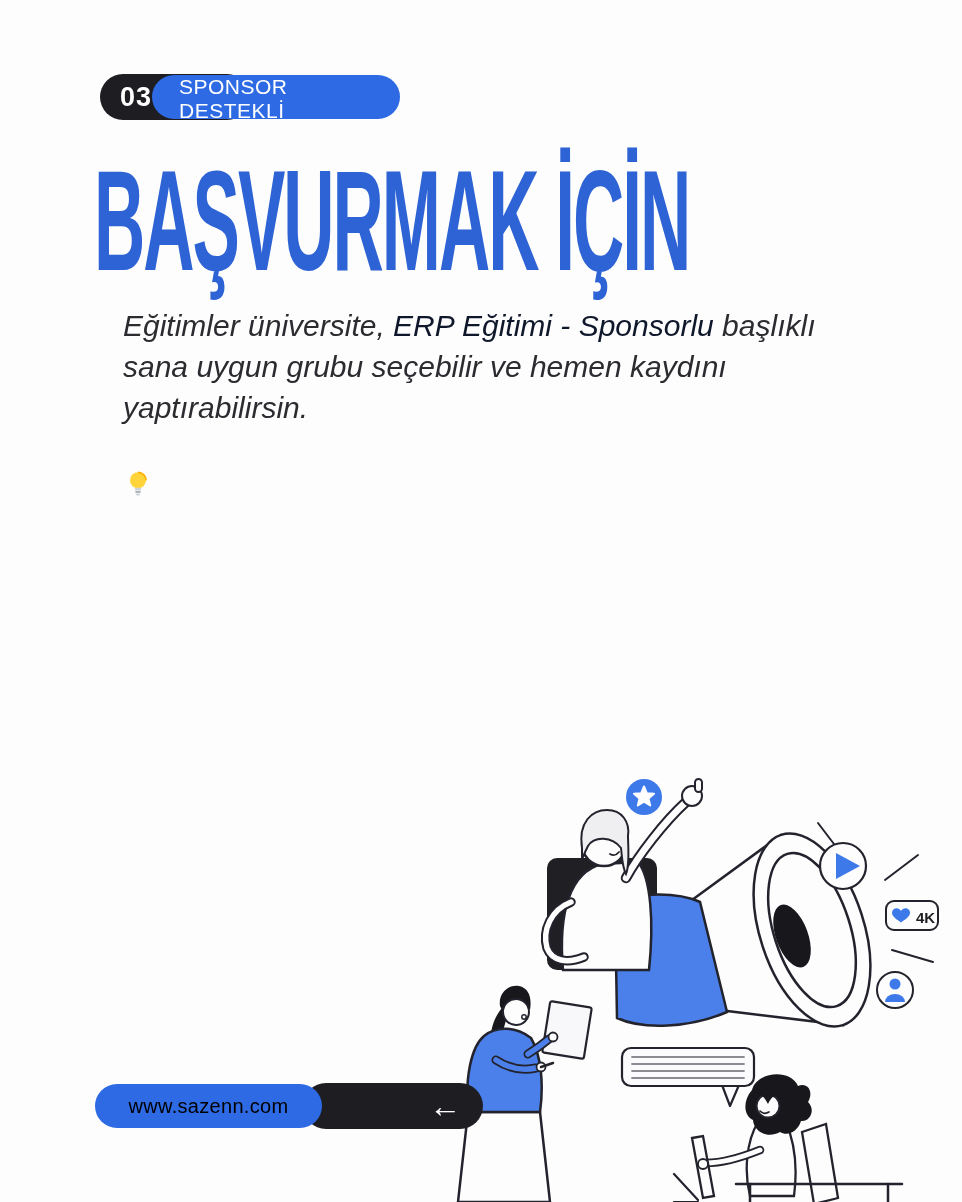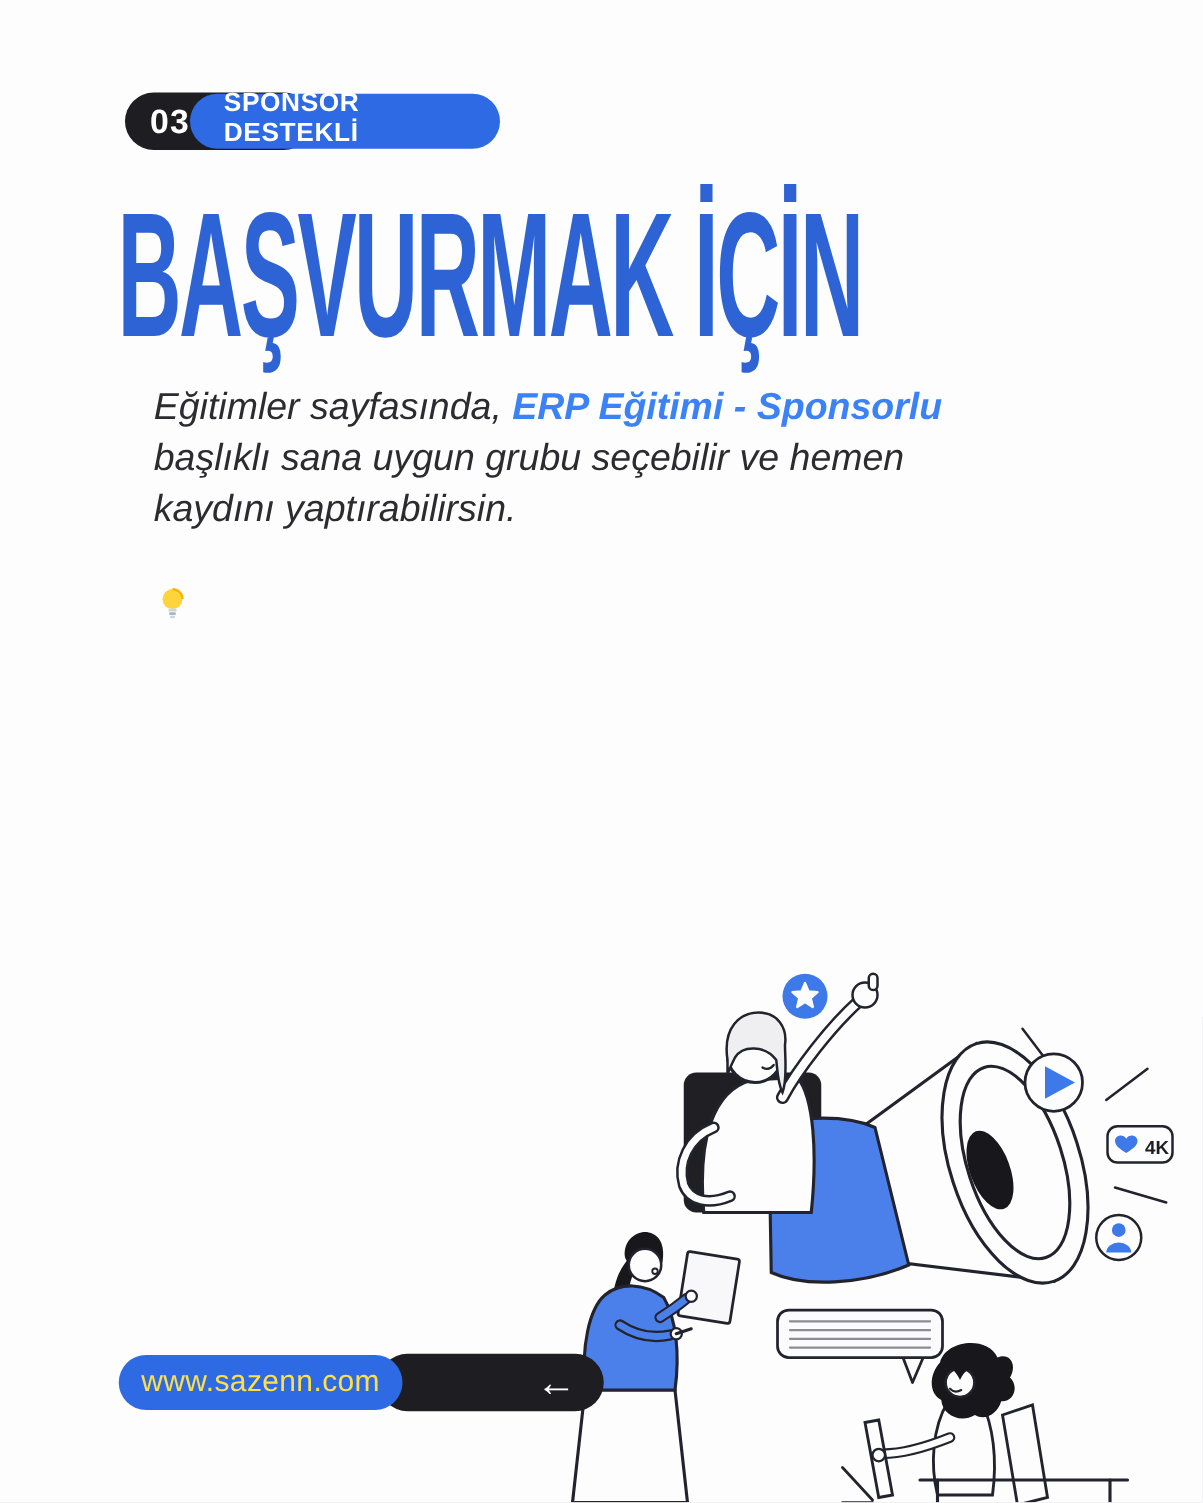--- a/index.html
+++ b/index.html
@@ -13,53 +13,53 @@
   .badge-row { position:absolute; left:100px; top:74px; height:46px; width:300px; }
   .num-pill {
     position:absolute; left:0; top:0; width:150px; height:46px;
     background:#1e1e22; border-radius:23px; color:#ffffff;
     font-size:27px; font-weight:bold; letter-spacing:1px;
     display:flex; align-items:center; padding-left:20px; box-sizing:border-box;
   }
   .tag-pill {
     position:absolute; left:52px; top:1px; height:44px;
     background:#2d6ae3; border-radius:22px; color:#ffffff;
-    font-size:21px; font-weight:700; letter-spacing:0.5px;
-    display:flex; align-items:flex-end; padding:0 27px;
+    font-size:21px; font-weight:400; letter-spacing:0.5px;
+    display:flex; align-items:flex-start; padding:0 27px;
   }
 
   
   .title {
     position:absolute; left:94px; top:150px; margin:0;
     font-size:142px; line-height:1; font-weight:bold; color:#2d63d4;
     letter-spacing:-4px; white-space:nowrap;
     transform:scaleX(0.5); transform-origin:left top;
   }
 
   
   .body { position:absolute; left:123px; top:306px; width:705px;
     font-size:30px; font-style:italic; color:#2b2b30; line-height:1.36; }
   .body p { margin:0 0 37px 0; }
-  .hl { color:#3b82f6; font-weight:bold; }
+  .hl { color:#0f172a; font-weight:normal; }
   .emoji-icon { display:inline-block; width:30px; height:30px; vertical-align:-4px; margin-right:9px; }
 
   
   .footer { position:absolute; left:95px; top:1083px; height:46px; width:300px; }
   .arrow-pill {
     position:absolute; left:208px; top:0; width:180px; height:46px;
     background:#1e1e22; border-radius:23px; color:#ffffff;
     display:flex; align-items:center; justify-content:flex-end;
     padding-right:22px; box-sizing:border-box; font-size:32px; font-weight:bold;
     cursor:pointer;
   }
   .site-pill {
     position:absolute; left:0; top:1px; width:227px; height:44px;
-    background:#2d6ae3; border-radius:22px; color:#fde047;
+    background:#2d6ae3; border-radius:22px; color:#000000;
     display:flex; align-items:center; justify-content:center;
-    font-size:24px; letter-spacing:0.3px; cursor:pointer;
+    font-size:20px; letter-spacing:0.3px; cursor:pointer;
   }
 
   .illustration { position:absolute; left:440px; top:760px; }
 </style>
 </head>
 <body>
 
 <div class="canvas">
 
   <div class="badge-row">
@@ -67,21 +67,21 @@
       <span>03</span>
     </div>
     <div class="tag-pill">
       <span>SPONSOR DESTEKLİ</span>
     </div>
   </div>
 
   <h1 class="title">BAŞVURMAK İÇİN</h1>
 
   <div class="body">
-    <p><span>Eğitimler sayfasında, </span><span class="hl">ERP Eğitimi - Sponsorlu</span><span> başlıklı sana uygun grubu seçebilir ve hemen kaydını yaptırabilirsin.</span></p>
+    <p><span>Eğitimler üniversite, </span><span class="hl">ERP Eğitimi - Sponsorlu</span><span> başlıklı sana uygun grubu seçebilir ve hemen kaydını yaptırabilirsin.</span></p>
 
 
     <p><span class="emoji-icon"><svg width="30" height="30" viewBox="0 0 24 24">
             <circle cx="12" cy="9" r="6.4" fill="#ffd43b"></circle>
             <path d="M12,2.6 A6.4,6.4 0 0 1 18.4,9" fill="none" stroke="#fab005" stroke-width="1.4"></path>
             <rect x="9.4" y="15" width="5.2" height="2" rx="0.8" fill="#ced4da"></rect>
             <rect x="9.8" y="17.4" width="4.4" height="1.8" rx="0.8" fill="#adb5bd"></rect>
             <rect x="10.4" y="19.6" width="3.2" height="1.6" rx="0.8" fill="#ced4da"></rect>
           </svg></span></p>
   </div>

